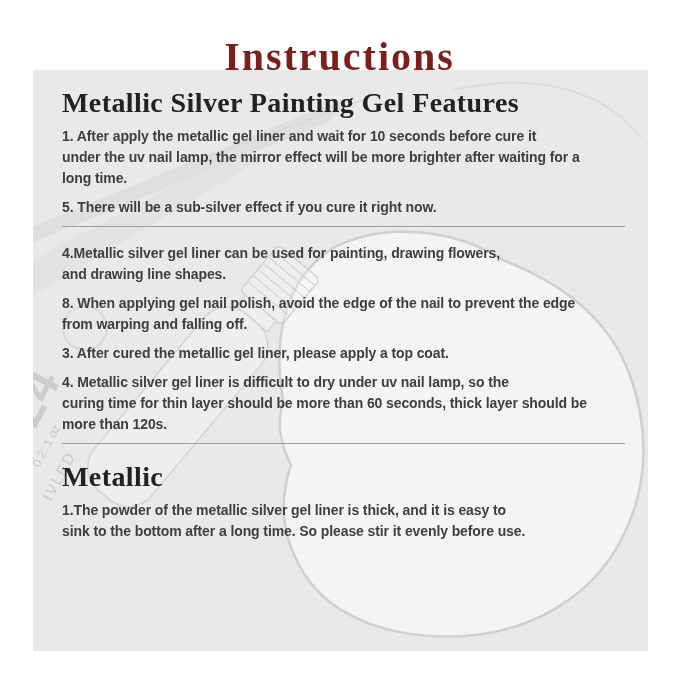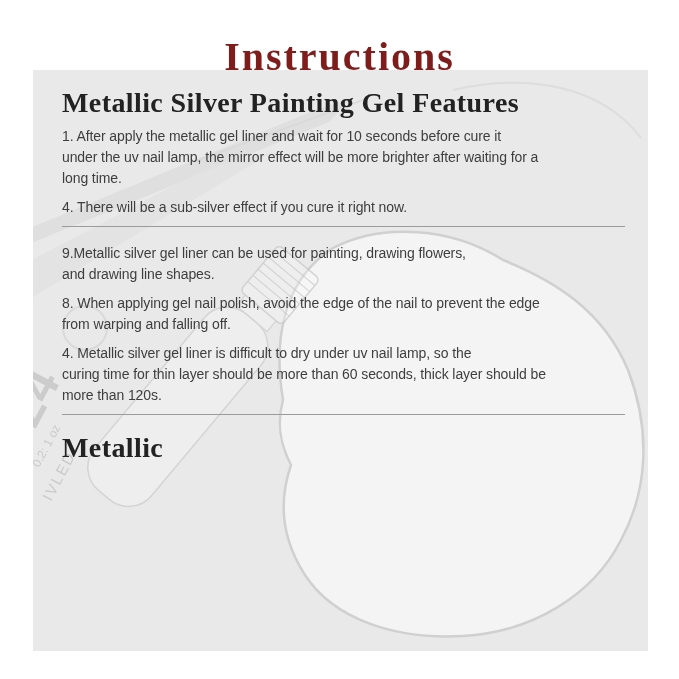--- a/index.html
+++ b/index.html
@@ -47,20 +47,21 @@
     letter-spacing: 0.4px;
     color: #222222;
   }
   .content p {
     margin: 6px 0 0 0;
     font-size: 14px;
     line-height: 21px;
     letter-spacing: -0.1px;
     color: #3e3e3e;
     white-space: pre-line;
+    font-weight: bold;
   }
   .content p + p { margin-top: 8px; }
   .divider {
     border: 0;
     border-top: 1px solid #9b9b9b;
     margin: 8px 0 16px 0;
     height: 0;
   }
 </style>
 </head>
@@ -113,35 +114,38 @@
     </g>
   </svg>
 
   <div class="content">
 
     <section>
       <h2>Metallic Silver Painting Gel Features</h2>
       <p>1. After apply the metallic gel liner and wait for 10 seconds before cure it
 under the uv nail lamp, the mirror effect will be more brighter after waiting for a
 long time.</p>
-      <p>4. There will be a sub-silver effect if you cure it right now.</p>
+      <p>5. There will be a sub-silver effect if you cure it right now.</p>
     </section>
 
     <hr class="divider">
 
     <section>
-      <p>9.Metallic silver gel liner can be used for painting, drawing flowers,
+      <p>4.Metallic silver gel liner can be used for painting, drawing flowers,
 and drawing line shapes.</p>
       <p>8. When applying gel nail polish, avoid the edge of the nail to prevent the edge
 from warping and falling off.</p>
+      <p>3. After cured the metallic gel liner, please apply a top coat.</p>
       <p>4. Metallic silver gel liner is difficult to dry under uv nail lamp, so the
 curing time for thin layer should be more than 60 seconds, thick layer should be
 more than 120s.</p>
     </section>
 
     <hr class="divider">
 
     <section>
       <h2>Metallic</h2>
+      <p>1.The powder of the metallic silver gel liner is thick, and it is easy to
+sink to the bottom after a long time. So please stir it evenly before use.</p>
     </section>
 
   </div>
 </div>
 
 </body></html>

